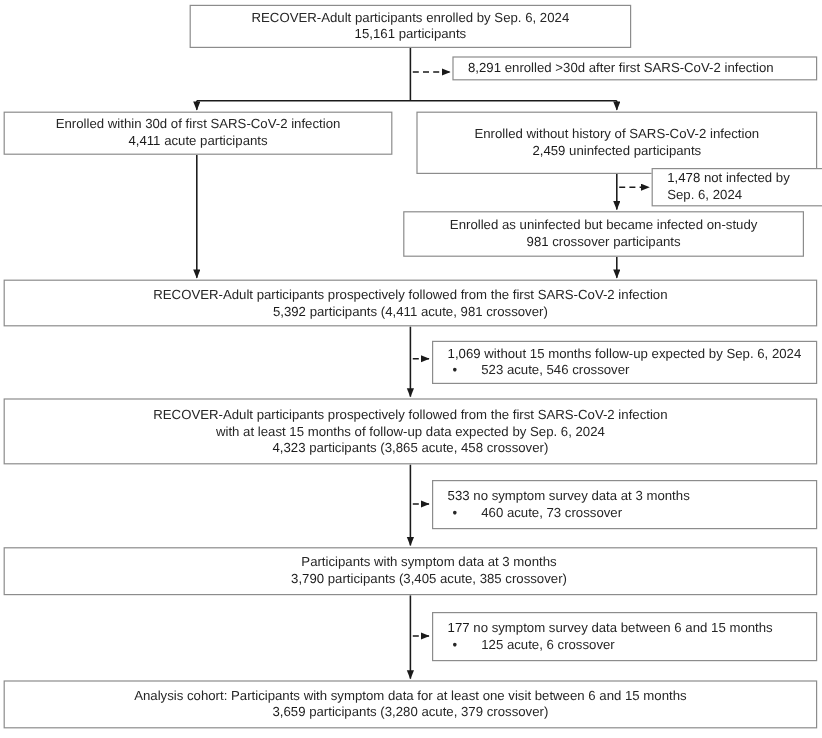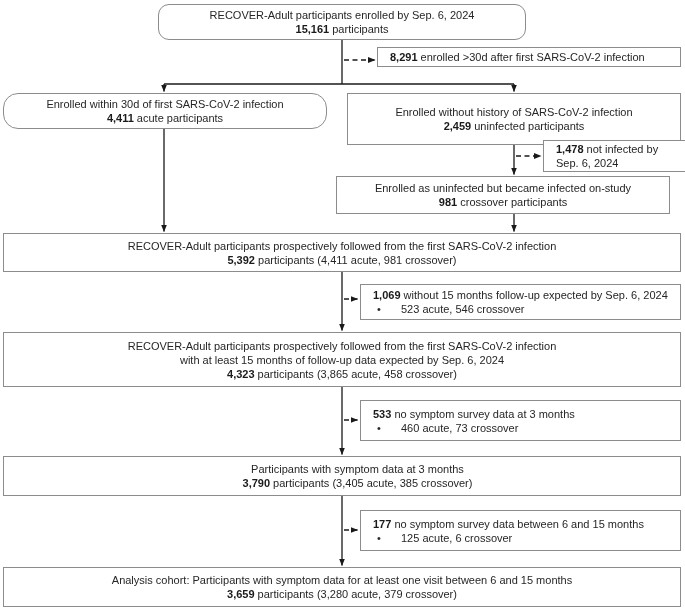--- a/index.html
+++ b/index.html
@@ -32,21 +32,21 @@
     background: #ffffff;
     display: flex;
     flex-direction: column;
     justify-content: center;
     line-height: 14px;
   }
   .box.center { text-align: center; padding: 2px 6px; }
   .box.excl   { text-align: left;  padding: 2px 8px 2px 12px; }
   .ln { white-space: nowrap; }
   .box.center .ln { white-space: normal; }
-  b { font-weight: bold; color: #1a1a1a; margin-top: 20px; }
+  b { font-weight: normal; color: #1a1a1a; margin-top: 20px; }
   .bullet { display: flex; }
   .bullet .dot {
     width: 24px;
     flex: 0 0 24px;
     text-align: left;
     padding-left: 4px;
   }
 </style>
 </head>
 <body>
@@ -80,30 +80,30 @@
       <path d="M344,299 H357.5" stroke-dasharray="5 3.5" marker-end="url(#ah)"></path>
 
       <path d="M342,387 V454.5" marker-end="url(#ah)"></path>
       <path d="M344,420 H357.5" stroke-dasharray="5 3.5" marker-end="url(#ah)"></path>
 
       <path d="M342,496 V565.5" marker-end="url(#ah)"></path>
       <path d="M344,530 H357.5" stroke-dasharray="5 3.5" marker-end="url(#ah)"></path>
     </g>
   </svg>
 
-  <div class="box center" style="left:158px; top:4px; width:368px; height:36px;border-radius:11px;">
+  <div class="box center" style="left:158px; top:4px; width:368px; height:36px;">
     <div class="ln"><span>RECOVER-Adult participants enrolled by Sep. 6, 2024</span></div>
     <div class="ln"><b>15,161</b><span> participants</span></div>
   </div>
 
   <div class="box excl" style="left:377px; top:47px; width:304px; height:20px;">
     <div class="ln"><b>8,291</b><span> enrolled &gt;30d after first SARS-CoV-2 infection</span></div>
   </div>
 
-  <div class="box center" style="left:3px; top:93px; width:324px; height:36px;border-radius:15px;">
+  <div class="box center" style="left:3px; top:93px; width:324px; height:36px;">
     <div class="ln"><span>Enrolled within 30d of first SARS-CoV-2 infection</span></div>
     <div class="ln"><b>4,411</b><span> acute participants</span></div>
   </div>
 
   <div class="box center" style="left:347px; top:93px; width:334px; height:52px;">
     <div class="ln"><span>Enrolled without history of SARS-CoV-2 infection</span></div>
     <div class="ln"><b>2,459</b><span> uninfected participants</span></div>
   </div>
 
   <div class="box excl" style="left:543px; top:140px; width:148px; height:32px;">

